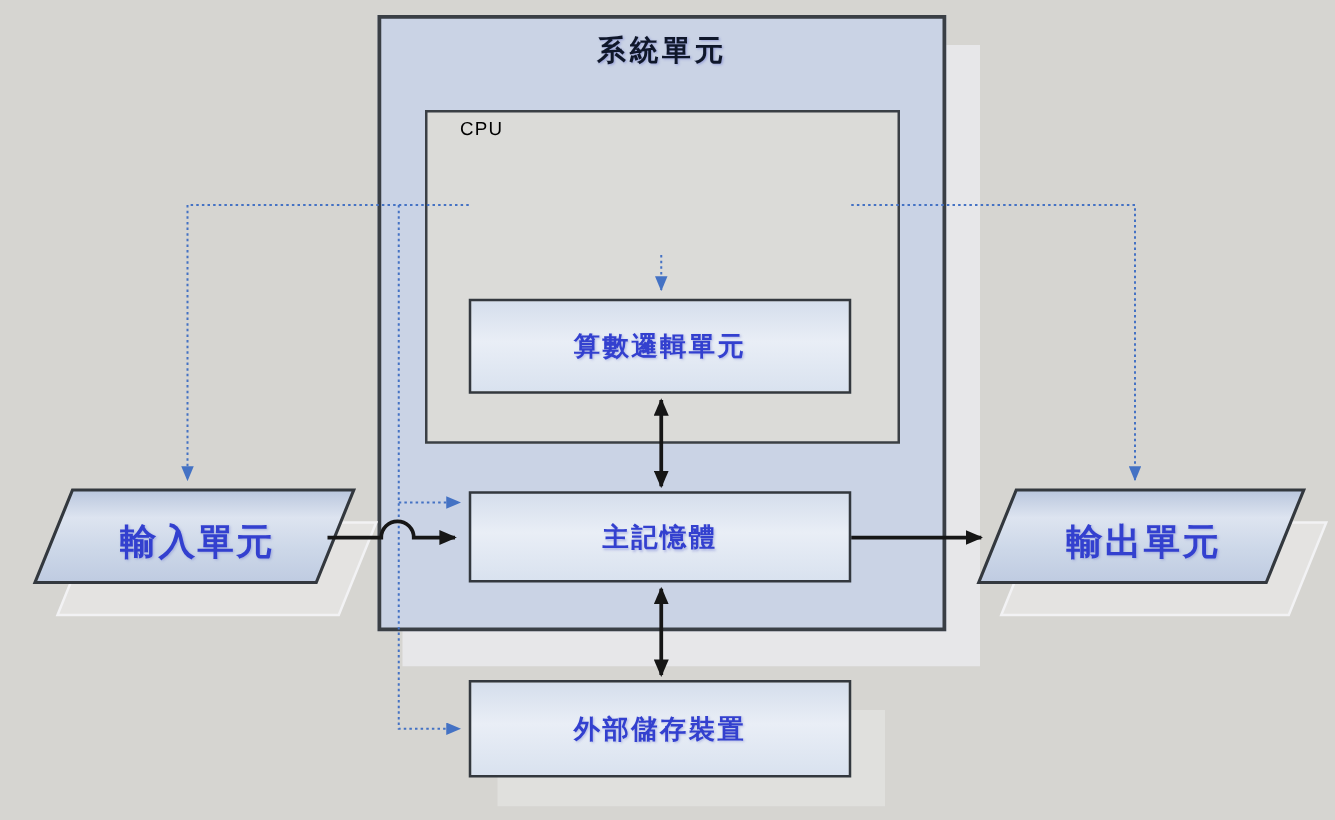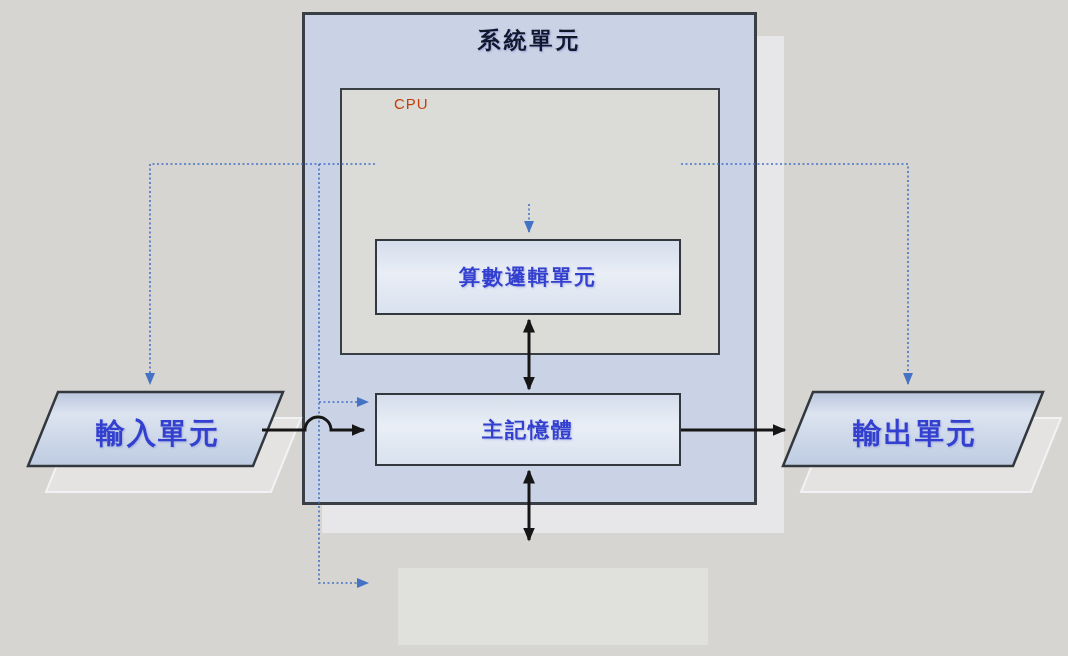--- a/index.html
+++ b/index.html
@@ -28,22 +28,22 @@
     letter-spacing:2px;
     text-shadow:1px 1px 2px rgba(100,110,205,0.40);
   }
   .title-label{
     position:absolute;left:0;right:0;top:10px;text-align:center;
     font-weight:bold;font-size:23px;color:#0f172a;
     letter-spacing:3px;
     text-shadow:1px 1px 2px rgba(90,100,200,0.45);
   }
   .cpu-label{
-    position:absolute;left:52px;top:5px;
-    font-size:15px;color:#c2410c;letter-spacing:1px;
+    position:absolute;left:26px;top:5px;
+    font-size:15px;color:#000000;letter-spacing:1px;
   }
   .para-label{
     position:absolute;z-index:4;text-align:center;
     font-weight:bold;font-size:29px;color:#3340cf;
     letter-spacing:2px;
     text-shadow:1px 1px 2px rgba(100,110,205,0.40);
   }
   #wires{position:absolute;left:0;top:0;z-index:3;pointer-events:none;}
   .ctl-line{stroke:#4472c4;stroke-width:1.6;fill:none;stroke-dasharray:2 2.5;}
   .dat-line{stroke:#161616;stroke-width:3;fill:none;}
@@ -68,20 +68,23 @@
 
 
   <div class="unit-box" style="left:375px;top:239px;width:306px;height:76px;">
     <span class="unit-label">算數邏輯單元</span>
   </div>
 
   <div class="unit-box" style="left:375px;top:393px;width:306px;height:73px;">
     <span class="unit-label">主記憶體</span>
   </div>
 
+  <div class="unit-box" style="left:375px;top:544px;width:306px;height:78px;">
+    <span class="unit-label">外部儲存裝置</span>
+  </div>
 
   <div class="para-label" style="left:58px;top:414px;width:200px;">輸入單元</div>
   <div class="para-label" style="left:815px;top:414px;width:200px;">輸出單元</div>
 
   <svg id="wires" width="1068" height="656" viewBox="0 0 1068 656">
     <defs>
       <linearGradient id="paraFill" x1="0" y1="0" x2="0" y2="1">
         <stop offset="0" stop-color="#b9c6dd"></stop>
         <stop offset="0.3" stop-color="#dde4f0"></stop>
         <stop offset="0.65" stop-color="#ccd7e8"></stop>

